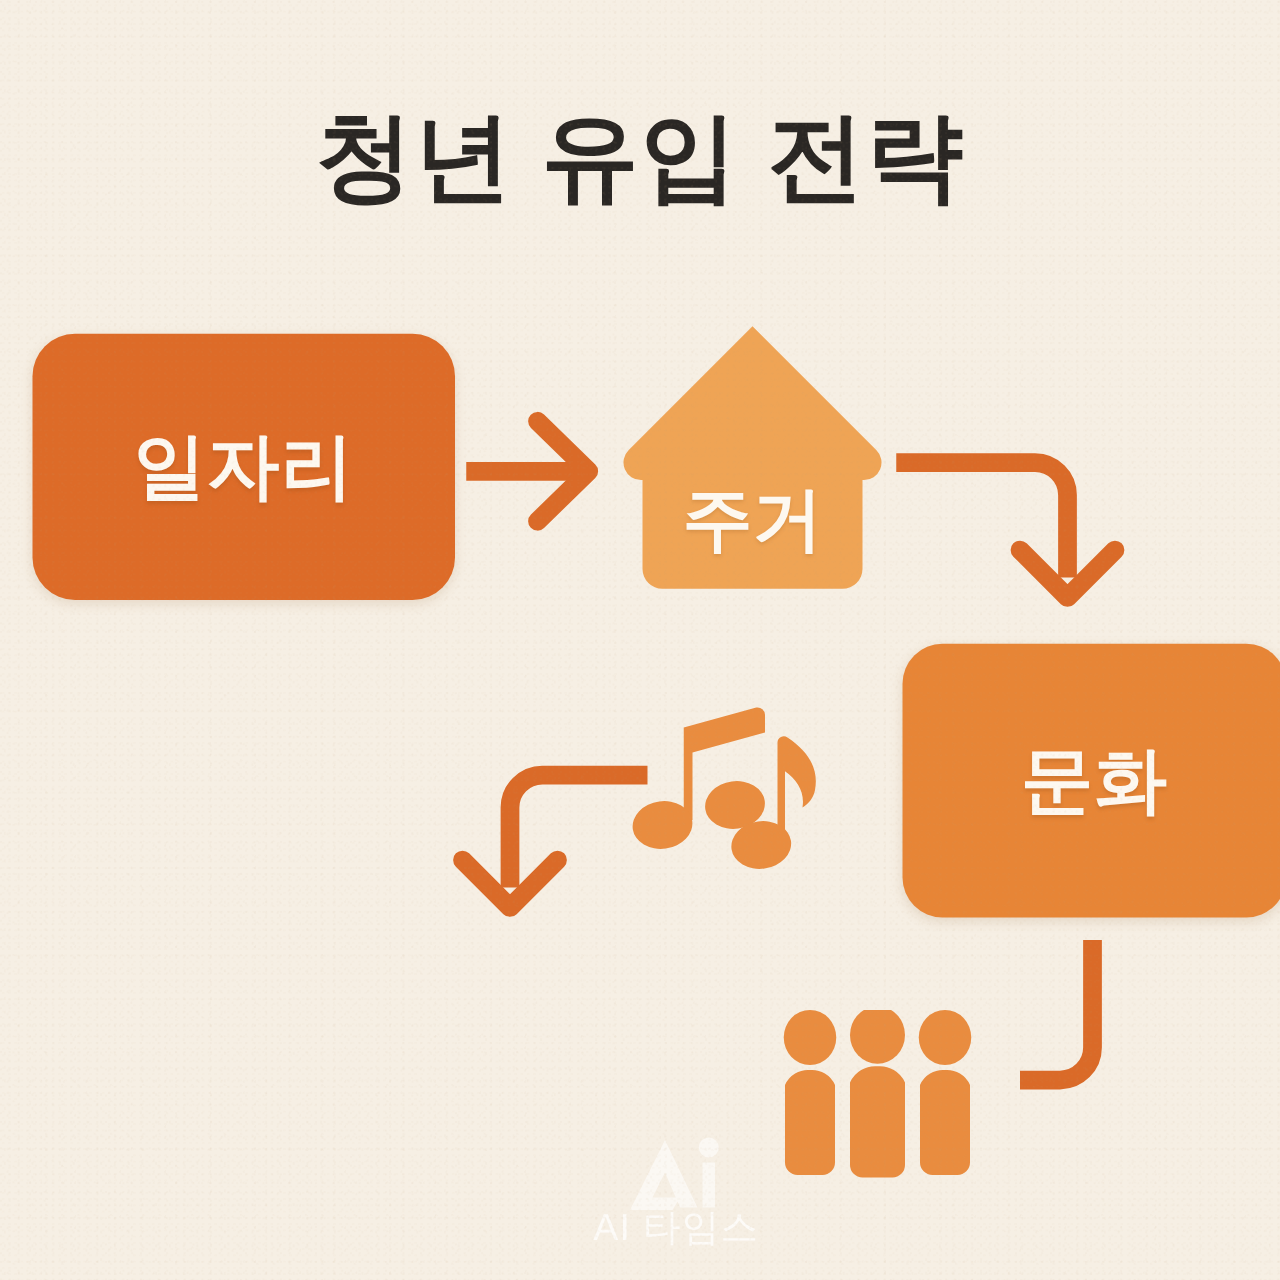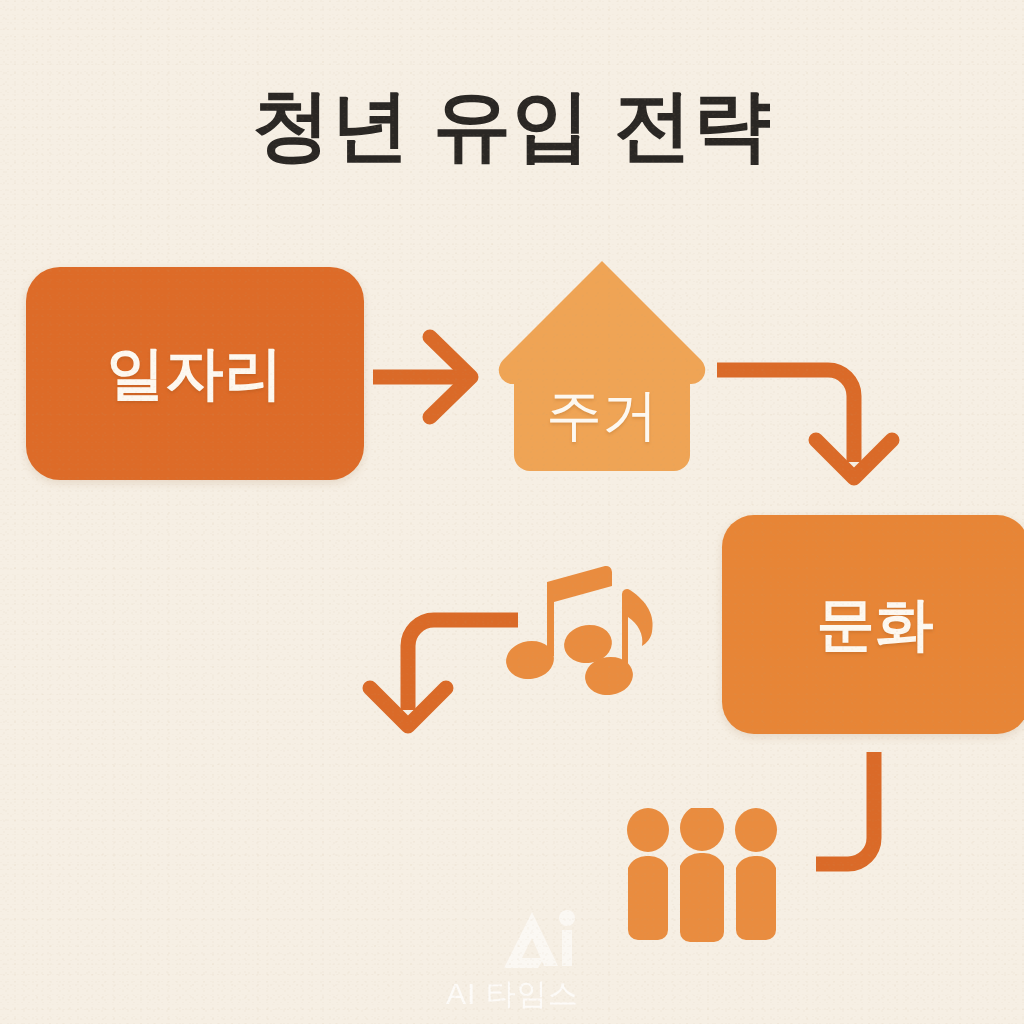--- a/index.html
+++ b/index.html
@@ -106,21 +106,21 @@
     border-radius: 4px 4px 16px 16px;
   }
   #node-housing .label {
     position: absolute;
     left: 0; top: 104px;
     width: 212px; height: 110px;
     display: flex;
     align-items: center;
     justify-content: center;
     font-size: 56px;
-    font-weight: 400;
+    font-weight: 700;
     color: #fdf8f0;
     text-shadow: 0 2px 3px rgba(150,90,30,.25);
     z-index: 3;
     white-space: nowrap;
   }
 
   
   .connector {
     position: absolute;
   }
@@ -139,23 +139,23 @@
     position: absolute;
     left: 446px;
     top: 908px;
     width: 190px;
     height: 112px;
     pointer-events: none;
   }
   #watermark .wm-mark { position: absolute; left: 56px; top: 0; }
   #watermark .wm-text {
     position: absolute;
-    left: 0; top: 66px;
+    left: 0; top: 54px;
     width: 190px;
-    text-align: left;
+    text-align: center;
     font-size: 30px;
     font-weight: 400;
     color: rgba(255,255,255,.72);
     letter-spacing: 1px;
     white-space: nowrap;
   }
 </style>
 </head>
 <body>
 

